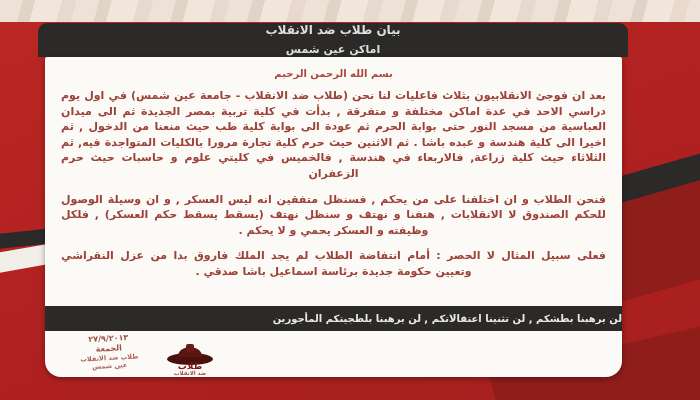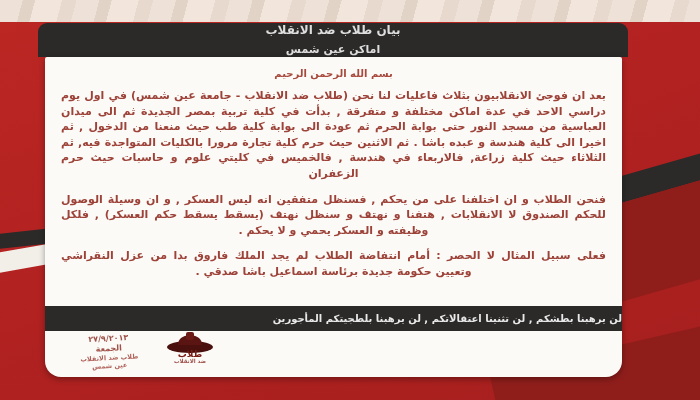--- a/index.html
+++ b/index.html
@@ -55,21 +55,21 @@
   .footer{position:relative;height:46px;}
   .datebox{
     position:absolute;left:14px;top:3px;width:100px;
     transform:rotate(-3deg);text-align:center;direction:rtl;
     color:#a0524a;font-weight:bold;line-height:1.25;
   }
   .datebox .date{font-size:8px;letter-spacing:1px;}
   .datebox .day{font-size:8px;}
   .datebox .tiny{font-size:6.5px;color:#b0625a;}
   .logo{
-    position:absolute;left:116px;top:0px;width:58px;text-align:center;line-height:1;
+    position:absolute;left:116px;top:12px;width:58px;text-align:center;line-height:1;
   }
   .logo svg{display:block;margin:0 auto;}
   .logo-word{font-size:9px;font-weight:bold;color:#7c1c16;margin-top:-3px;}
   .logo-sub{font-size:5.5px;font-weight:bold;color:#a0524a;}
   .hashtag{
     position:absolute;left:50%;top:5px;transform:translateX(-50%);
     color:#8e2e28;font-size:16px;font-weight:bold;direction:rtl;
   }
 </style>
 </head>

